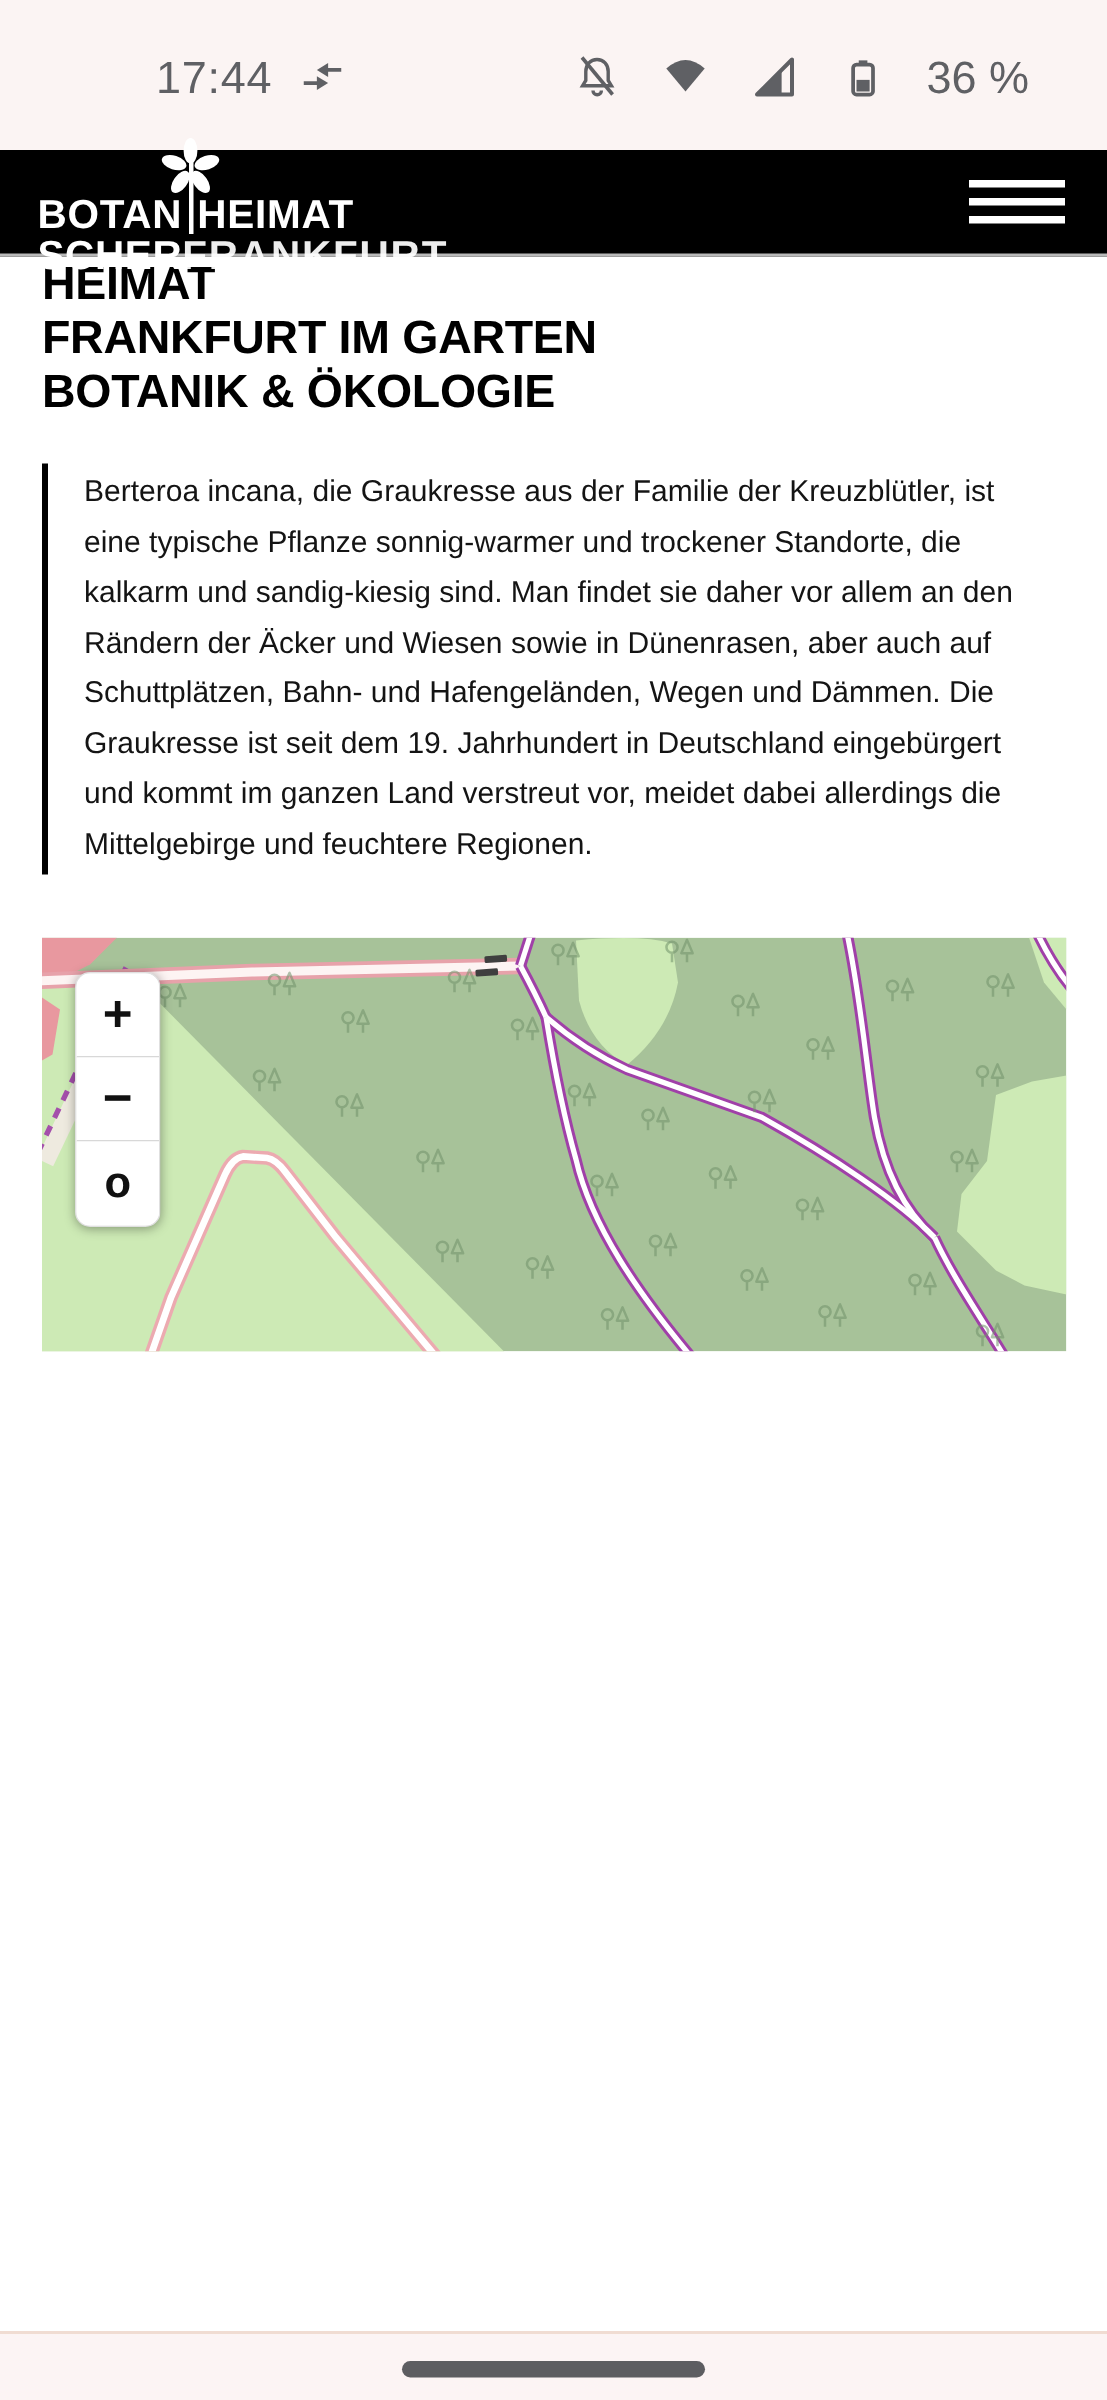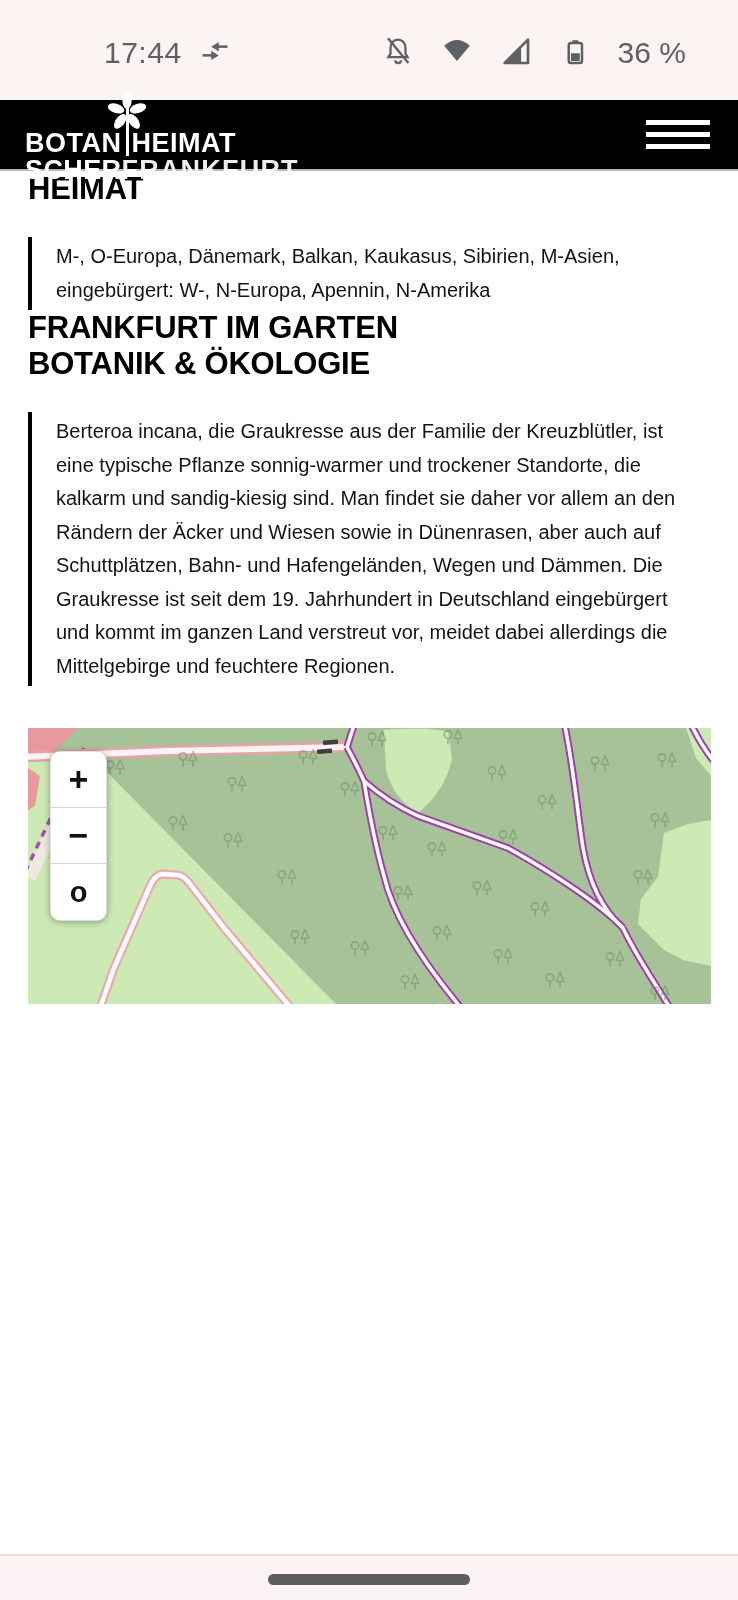--- a/index.html
+++ b/index.html
@@ -134,23 +134,20 @@
   <button class="hamburger" aria-label="Menu">
     <span></span>
     <span></span>
     <span></span>
   </button>
 </header>
 
 <main class="main">
 
   <h2 class="section-title mt-first">HEIMAT</h2>
-  <blockquote>
-    <p>M-, O-Europa, Dänemark, Balkan, Kaukasus, Sibirien, M-Asien, eingebürgert: W-, N-Europa, Apennin, N-Amerika</p>
-  </blockquote>
 
   <h2 class="section-title mt-section">FRANKFURT IM GARTEN</h2>
 
   <h2 class="section-title mt-section">BOTANIK &amp; ÖKOLOGIE</h2>
   <blockquote>
     <p>Berteroa incana, die Graukresse aus der Familie der Kreuzblütler, ist eine typische Pflanze sonnig-warmer und trockener Standorte, die kalkarm und sandig-kiesig sind. Man findet sie daher vor allem an den Rändern der Äcker und Wiesen sowie in Dünenrasen, aber auch auf Schuttplätzen, Bahn- und Hafengeländen, Wegen und Dämmen. Die Graukresse ist seit dem 19. Jahrhundert in Deutschland eingebürgert und kommt im ganzen Land verstreut vor, meidet dabei allerdings die Mittelgebirge und feuchtere Regionen.</p>
   </blockquote>
 
   <div class="map-wrap">
     <svg class="map" width="683" height="276" viewBox="0 0 683 276">

